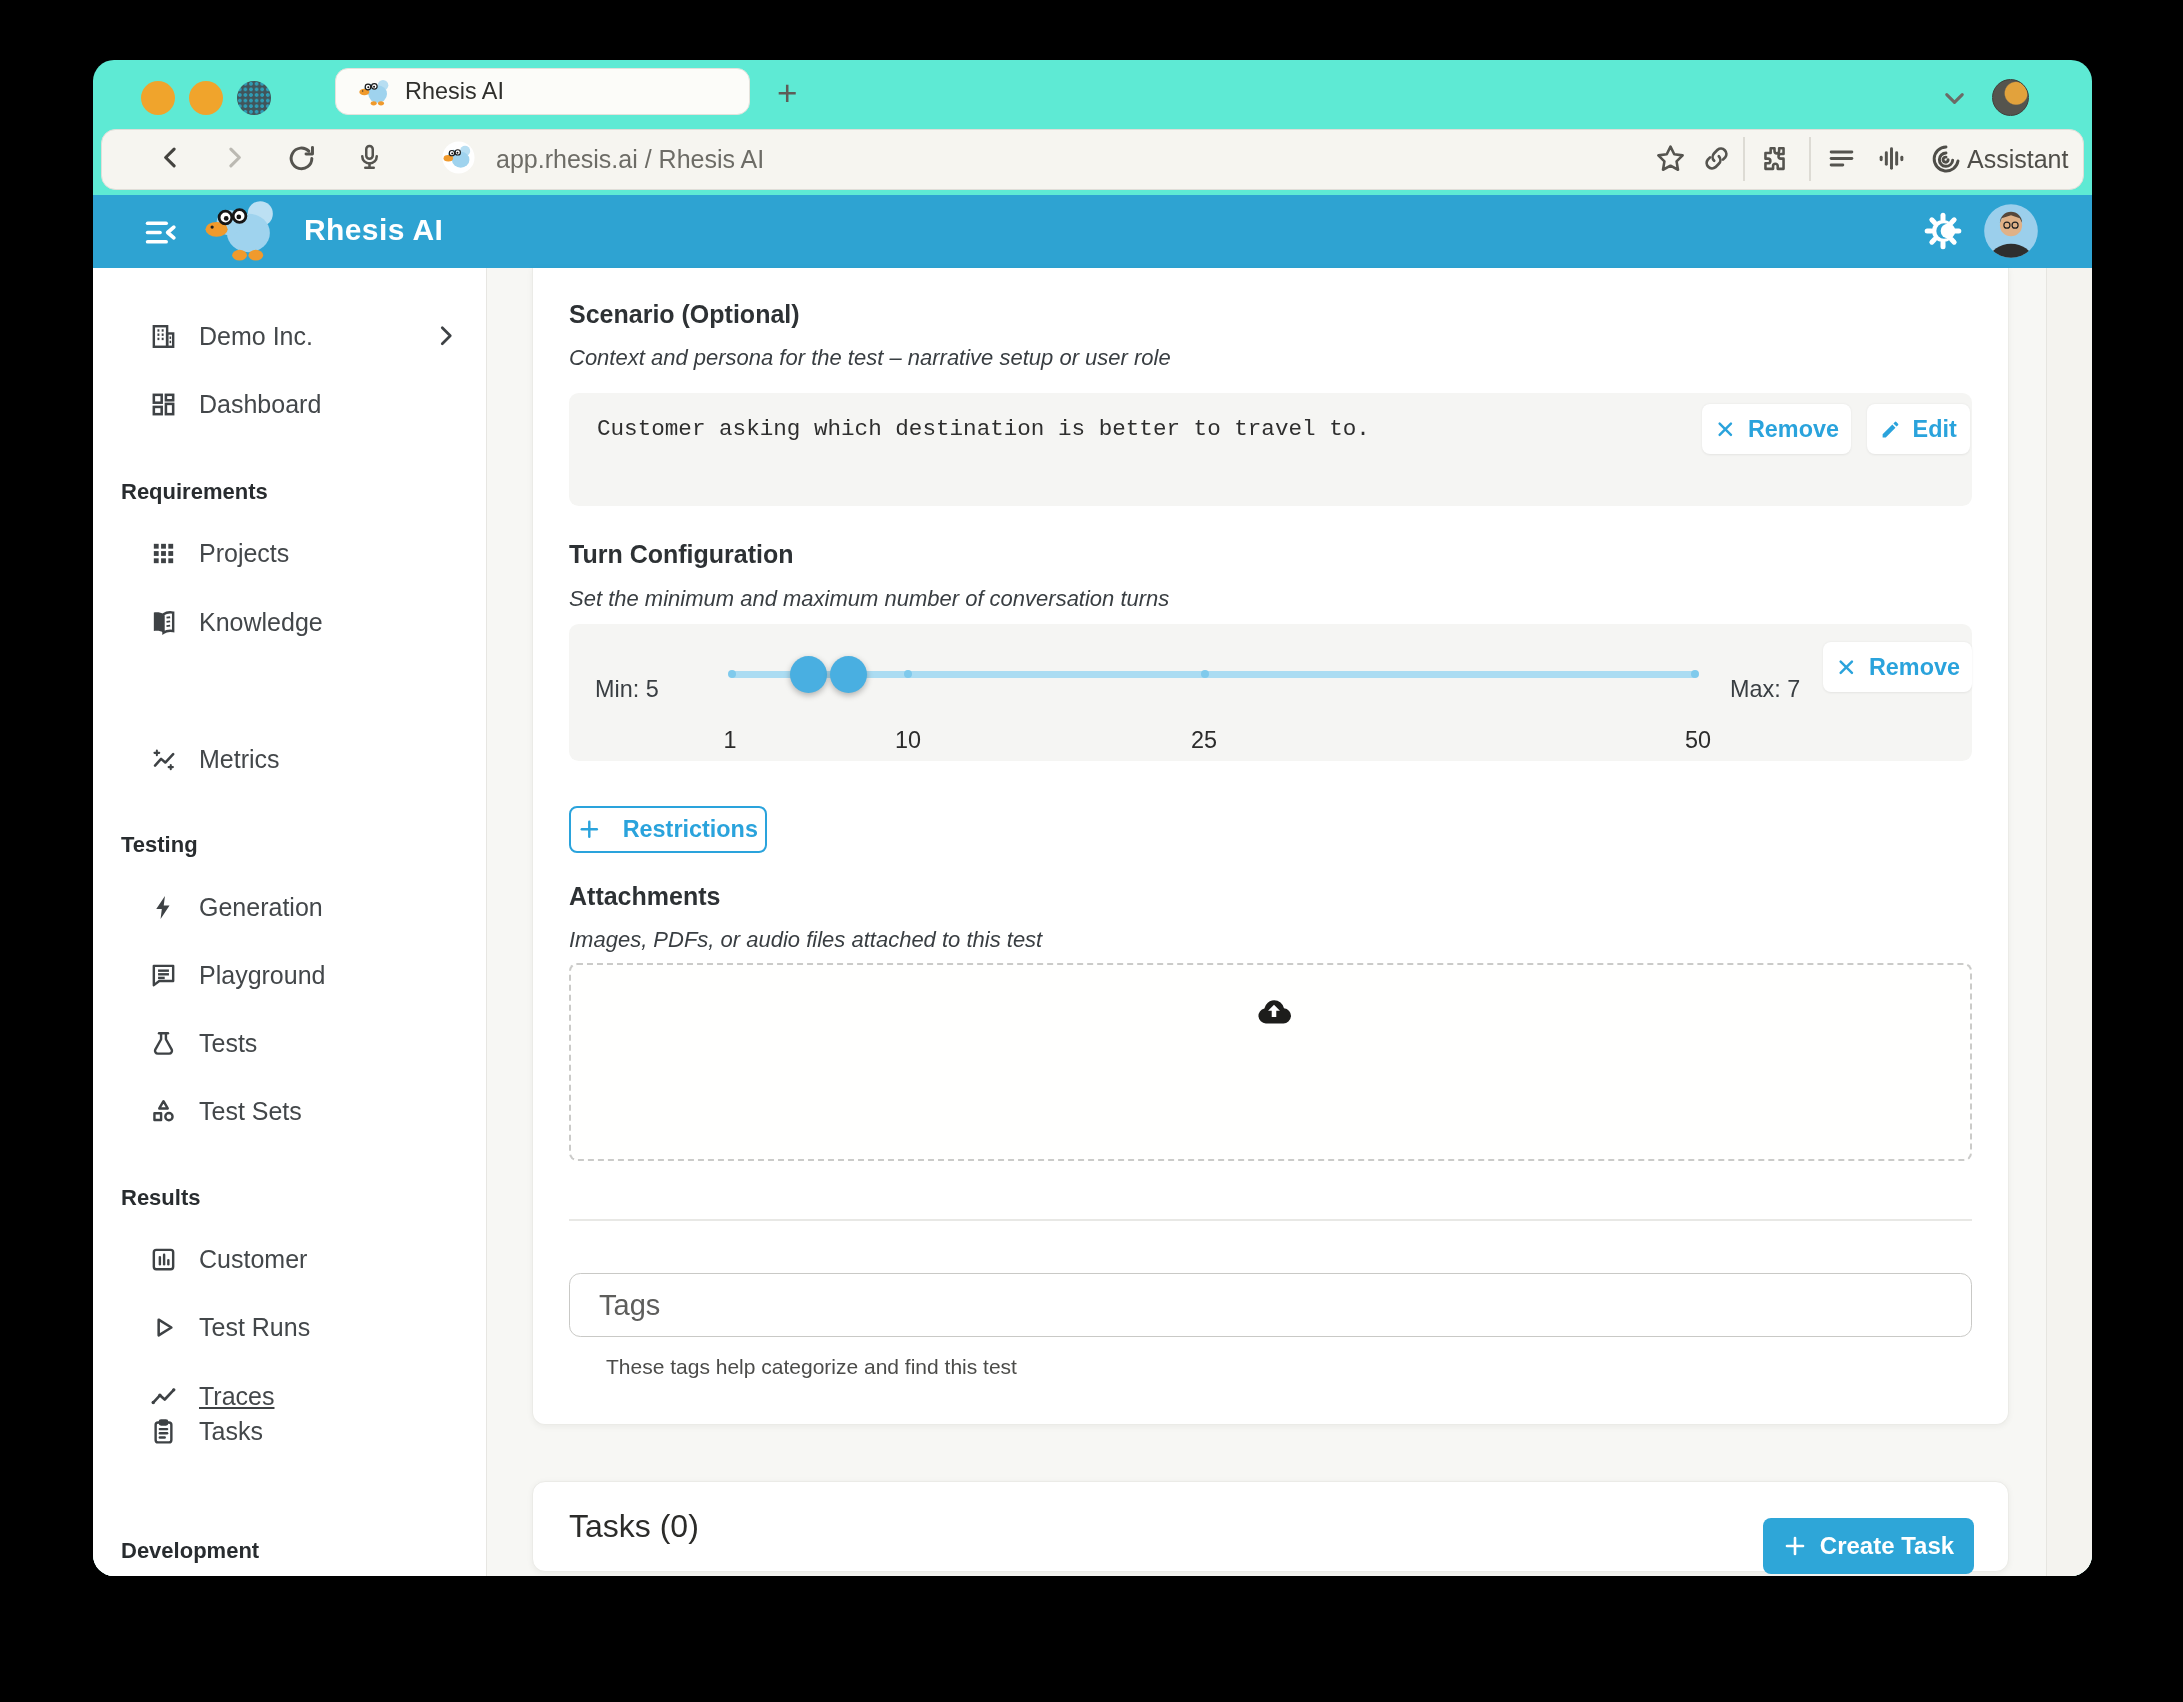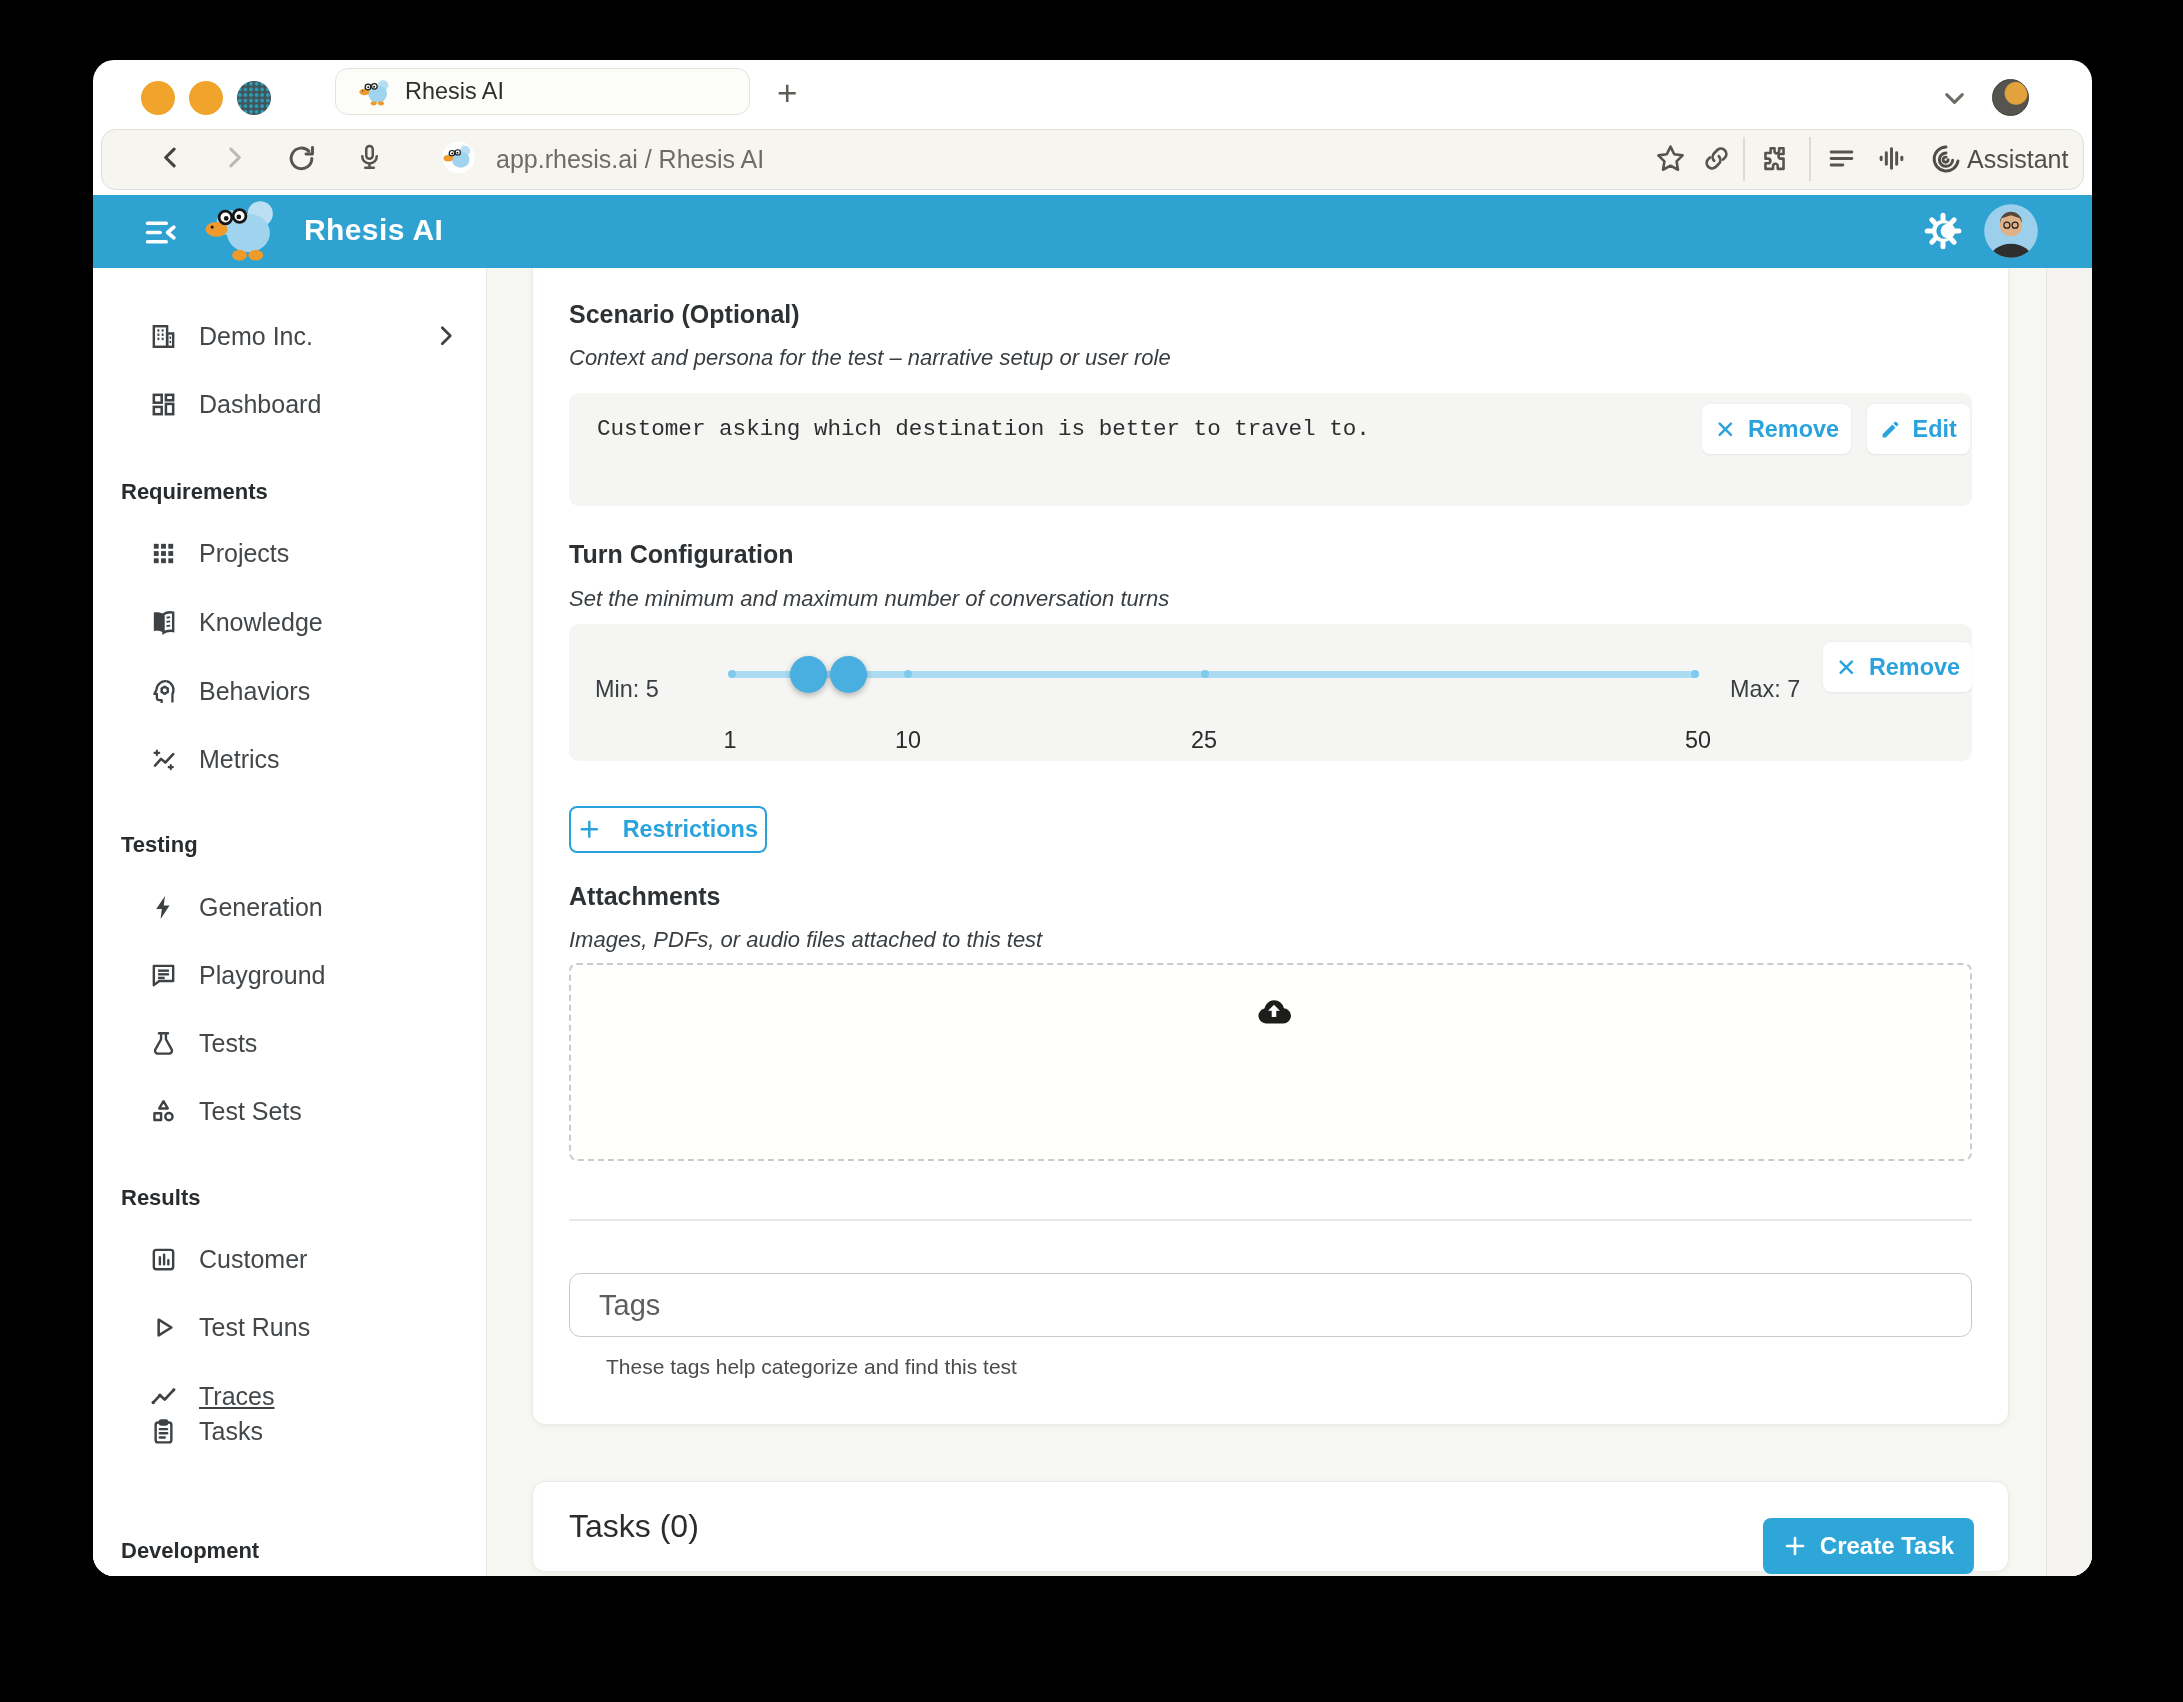--- a/index.html
+++ b/index.html
@@ -1,18 +1,18 @@
 <!DOCTYPE html>
 <html style="font-size:13px"><head>
 <meta charset="utf-8">
 <style>
   html,body{margin:0;padding:0;background:#000;width:2183px;height:1703px;overflow:hidden;
     font-family:"Liberation Sans", sans-serif;-webkit-font-smoothing:antialiased;}
   .abs{position:absolute;}
-  #window{left:93px;top:60px;width:1999px;height:1516px;background:#ffffff;border-radius:21px;
+  #window{left:93px;top:60px;width:1999px;height:1516px;background:#5eead4;border-radius:21px;
     overflow:hidden;box-shadow:0 24px 64px rgba(0,0,0,.65);}
   
   #tabbar{left:0;top:0;width:1999px;height:61px;}
   .light{width:34px;height:34px;border-radius:50%;top:21px;}
   .light.dotted{background-color:#41545a;background-image:radial-gradient(#2f9cb4 1.6px,transparent 2.1px);background-size:5.6px 5.6px;}
   #tab{left:242px;top:8px;width:415px;height:47px;background:#fcfcf9;border:1.6px solid #e4e2dc;border-radius:13px;display:flex;align-items:center;gap:14.5px;padding-left:22.6px;box-sizing:border-box;}
   #tab .title{font-size:23.4px;color:#2f2f2c;}
   #newtab{left:684px;top:13px;font-size:35px;color:#5e5d58;font-weight:300;}
   #tab-chevron{left:1846px;top:22.6px;color:#6c6b66;}
   #tab-avatar{left:1899px;top:19.3px;width:37px;height:37px;border-radius:50%;
@@ -292,34 +292,20 @@
       <div class="abs side-item" style="top:333px;">
         <svg width="29" height="29" viewBox="0 0 24 24">
           <path d="M12 5.2C10 3.8 7 3.3 4 3.8V19c3-.5 6 0 8 1.4z" fill="currentColor"></path>
           <path d="M12 5.2c2-1.4 5-1.9 8-1.4V19c-3-.5-6 0-8 1.4z" fill="none" stroke="currentColor" stroke-width="2"></path>
           <line x1="14.5" y1="8" x2="17.5" y2="7.6" stroke="currentColor" stroke-width="1.6"></line>
           <line x1="14.5" y1="11.5" x2="17.5" y2="11.1" stroke="currentColor" stroke-width="1.6"></line>
           <line x1="14.5" y1="15" x2="17.5" y2="14.6" stroke="currentColor" stroke-width="1.6"></line>
         </svg>
         <span class="lbl">Knowledge</span>
       </div>
-      <div class="abs side-item" style="top:402px;">
-        <svg width="29" height="29" viewBox="0 0 24 24" fill="none" stroke="currentColor" stroke-width="1.9" stroke-linejoin="round">
-          <path d="M14.5 3.5a7.5 7.5 0 0 0-8.3 7L4.4 14h2.1v3.2a1.9 1.9 0 0 0 1.9 1.9h2.1v2.4"></path>
-          <path d="M14.5 3.5a7.5 7.5 0 0 1 4.9 10.8V21"></path>
-          <circle cx="13" cy="11" r="2.6"></circle>
-          <line x1="13" y1="7.2" x2="13" y2="8.4"></line>
-            <line x1="13" y1="13.6" x2="13" y2="14.8"></line>
-          <line x1="9.7" y1="9.1" x2="10.8" y2="9.7"></line>
-            <line x1="15.2" y1="12.3" x2="16.3" y2="12.9"></line>
-          <line x1="9.7" y1="12.9" x2="10.8" y2="12.3"></line>
-            <line x1="15.2" y1="9.7" x2="16.3" y2="9.1"></line>
-        </svg>
-        <span class="lbl">Behaviors</span>
-      </div>
       <div class="abs side-item" style="top:470px;">
         <svg width="29" height="29" viewBox="0 0 24 24" fill="none" stroke="currentColor" stroke-width="2.1" stroke-linecap="round" stroke-linejoin="round">
           <polyline points="5,17 10,11.5 13.5,14.5 20,7.5"></polyline>
           <path d="M6.5 4.5v4M4.5 6.5h4" stroke-width="1.7"></path>
           <path d="M18 16.5v3.6M16.2 18.3h3.6" stroke-width="1.7"></path>
         </svg>
         <span class="lbl">Metrics</span>
       </div>
 
       <div class="abs side-header" style="top:564px;">Testing</div>

